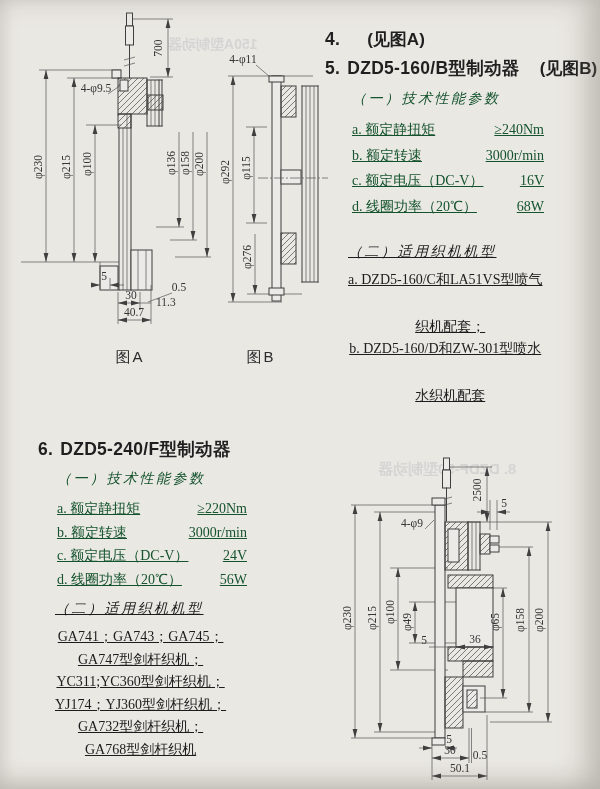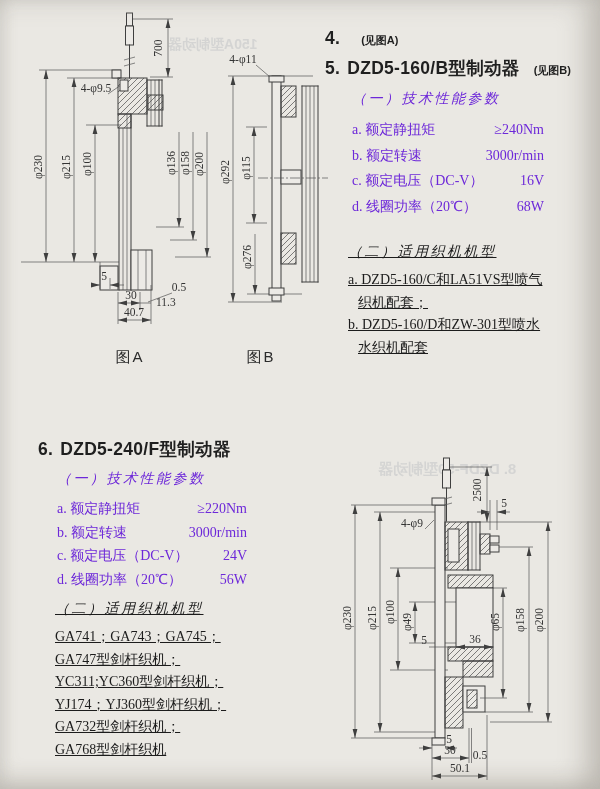--- a/index.html
+++ b/index.html
@@ -7,31 +7,31 @@
         font-family:"Liberation Serif",serif;color:#222;overflow:hidden;}
   .page::after{content:"";position:absolute;inset:0;pointer-events:none;
         box-shadow:inset -16px 0 26px rgba(110,105,95,.28),
                    inset 4px 0 12px rgba(110,105,95,.10),
                    inset 0 -12px 20px rgba(110,105,95,.14),
                    inset 0 6px 14px rgba(255,255,255,.25);}
   .heading{position:absolute;display:flex;align-items:baseline;white-space:nowrap;
         font-family:"Liberation Sans",sans-serif;font-weight:700;font-size:17.5px;
         color:#1f1f1f;letter-spacing:.3px;}
   .heading .num{margin-right:7px;}
-  .heading .figref{font-size:11px;margin-left:0;letter-spacing:0;padding-left:14px;}
-  .spec-block{position:absolute;font-size:14px;color:#6d28d9;}
+  .heading .figref{font-size:17px;margin-left:6px;letter-spacing:0;padding-left:14px;}
+  .spec-block{position:absolute;font-size:14px;color:#14532d;}
   .spec-title{font-style:italic;letter-spacing:2.5px;margin-bottom:9px;white-space:nowrap;}
-  .spec-row{display:flex;justify-content:space-between;align-items:flex-end;white-space:nowrap;}
+  .spec-row{display:flex;justify-content:space-between;align-items:flex-end;white-space:nowrap;text-decoration:underline;}
   .rows-45 .spec-row{line-height:25.5px;}
   .rows-6 .spec-row{line-height:23.5px;}
   .spec-row .lbl.cont{padding-left:11px;}
   .app-block{position:absolute;font-size:14px;color:#1c1c1c;white-space:nowrap;text-decoration:underline;}
   .app-title{font-style:italic;letter-spacing:2.5px;margin-bottom:8px;}
-  .app-line{line-height:22.5px;}
-  .app-line.indent{padding-left:10px;}
+  .app-line{line-height:22.5px;text-align:center;}
+  .app-line.indent{padding-left:10px;margin-top:24px;}
   svg.fig{position:absolute;}
   .svg-ab{left:0;top:0;}
   .svg-f{left:330px;top:450px;}
   svg .t{font-family:"Liberation Serif",serif;font-size:11.5px;fill:#333;}
   svg .cap{font-family:"Liberation Sans",sans-serif;font-size:15px;fill:#2b2b2b;letter-spacing:2px;}
   svg .b{stroke:#3f3f3f;stroke-width:1;fill:none;stroke-linecap:square;}
   svg .bw{stroke:#3f3f3f;stroke-width:1;fill:#eceae6;}
   svg .bf{stroke:#3f3f3f;stroke-width:1;}
   .svg-ab .bf{fill:url(#hatch1);}
   .svg-f .bf{fill:url(#hatch2);}

